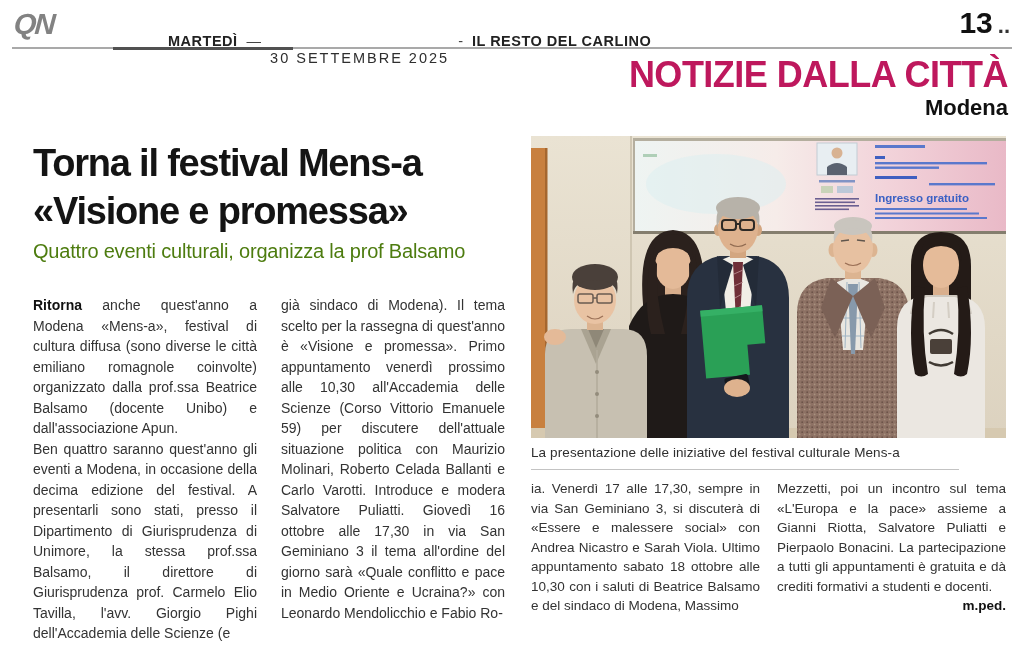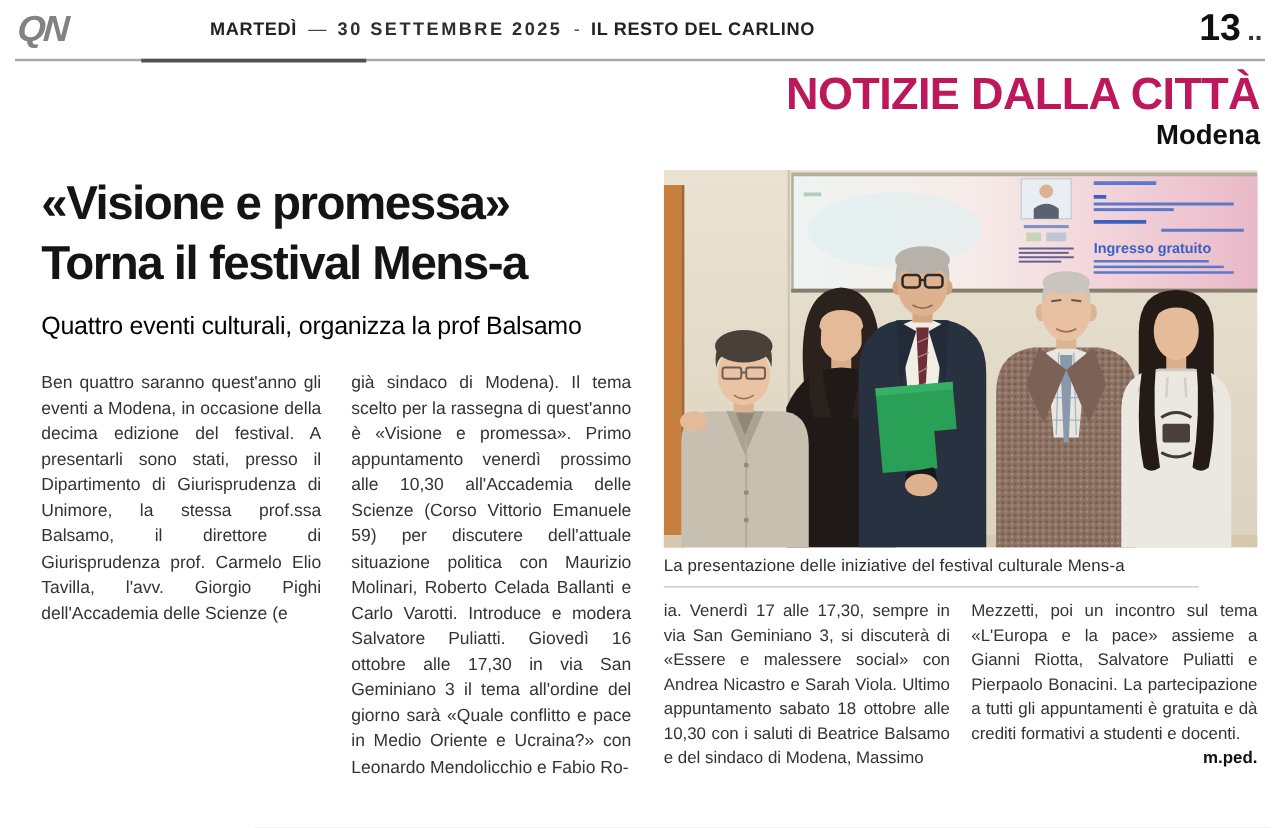--- a/index.html
+++ b/index.html
@@ -16,21 +16,21 @@
     position: absolute; left: 14px; top: 8px;
     font-size: 29px; font-weight: 900; font-style: italic;
     letter-spacing: -2px; color: #828282; transform: skewX(-4deg);
   }
   .dateline {
     position: absolute; left: 168px; top: 16px; width: 460px;
     font-size: 14.5px; color: #222; white-space: nowrap;
     display: flex; align-items: center; gap: 9px;
   }
   .md-day, .md-paper { font-weight: 800; letter-spacing: .5px; }
-  .md-date { font-weight: 700; letter-spacing: 2px; color: #2e2e2e; }
+  .md-date { font-weight: 400; letter-spacing: 2px; color: #2e2e2e; margin-top: 34px; }
   .md-sep { color: #444; font-weight: 400; }
   .pagenum {
     position: absolute; right: 14px; top: 6px;
     font-size: 30px; font-weight: 800; color: #111; letter-spacing: 0;
     display: flex; align-items: baseline;
   }
   .pagenum .dots { font-size: 22px; font-weight: 800; color: #333; margin-left: 5px; }
   .head-rule {
     position: absolute; left: 12px; right: 12px; top: 47px;
     height: 2px; background: #a9a9a9;
@@ -48,22 +48,22 @@
   }
   .section-loc { font-size: 22px; font-weight: 800; color: #101010; margin-top: 4px; line-height: 1; }
 
   
   .headline {
     position: absolute; left: 33px; top: 139px; width: 478px;
     font-size: 38px; font-weight: 800; letter-spacing: -1.2px;
     line-height: 48px; color: #141414;
   }
   .subhead {
-    position: absolute; left: 33px; top: 250px; width: 478px;
-    font-size: 20px; font-weight: 400; color: #000000; letter-spacing: -0.2px;
+    position: absolute; left: 33px; top: 240px; width: 478px;
+    font-size: 20px; font-weight: 400; color: #4d7c0f; letter-spacing: -0.2px;
   }
   .body-cols {
     position: absolute; left: 33px; top: 295px; width: 472px;
     display: flex; gap: 24px;
   }
   .body-cols .col { width: 224px; }
   .bp {
     font-size: 14px; line-height: 20.5px; text-align: justify;
     color: #333; hyphens: none;
   }
@@ -107,27 +107,28 @@
   <div class="head-rule">
       <div class="dark-seg"></div>
     </div>
 
   <div class="section-head">
     <div class="section-title">NOTIZIE DALLA CITTÀ</div>
     <div class="section-loc">Modena</div>
   </div>
 
   <div class="headline">
+    <div>Torna il festival Mens-a</div>
     <div>«Visione e promessa»</div>
-    <div>Torna il festival Mens-a</div>
   </div>
   <div class="subhead">Quattro eventi culturali, organizza la prof Balsamo</div>
 
   <div class="body-cols">
     <div class="col">
+      <p class="bp"><b class="lead">Ritorna</b><span> anche quest'anno a Modena «Mens-a», festival di cultura diffusa (sono diverse le città emiliano romagnole coinvolte) organizzato dalla prof.ssa Beatrice Balsamo (docente Unibo) e dall'associazione Apun.</span></p>
       <p class="bp">Ben quattro saranno quest'anno gli eventi a Modena, in occasione della decima edizione del festival. A presentarli sono stati, presso il Dipartimento di Giurisprudenza di Unimore, la stessa prof.ssa Balsamo, il direttore di Giurisprudenza prof. Carmelo Elio Tavilla, l'avv. Giorgio Pighi dell'Accademia delle Scienze (e</p>
     </div>
     <div class="col">
       <p class="bp">già sindaco di Modena). Il tema scelto per la rassegna di quest'anno è «Visione e promessa». Primo appuntamento venerdì prossimo alle 10,30 all'Accademia delle Scienze (Corso Vittorio Emanuele 59) per discutere dell'attuale situazione politica con Maurizio Molinari, Roberto Celada Ballanti e Carlo Varotti. Introduce e modera Salvatore Puliatti. Giovedì 16 ottobre alle 17,30 in via San Geminiano 3 il tema all'ordine del giorno sarà «Quale conflitto e pace in Medio Oriente e Ucraina?» con Leonardo Mendolicchio e Fabio Ro-</p>
     </div>
   </div>
 
   <div class="photo-block">
     <svg width="475" height="302" viewBox="0 0 475 302" xmlns="http://www.w3.org/2000/svg">
       <defs>

